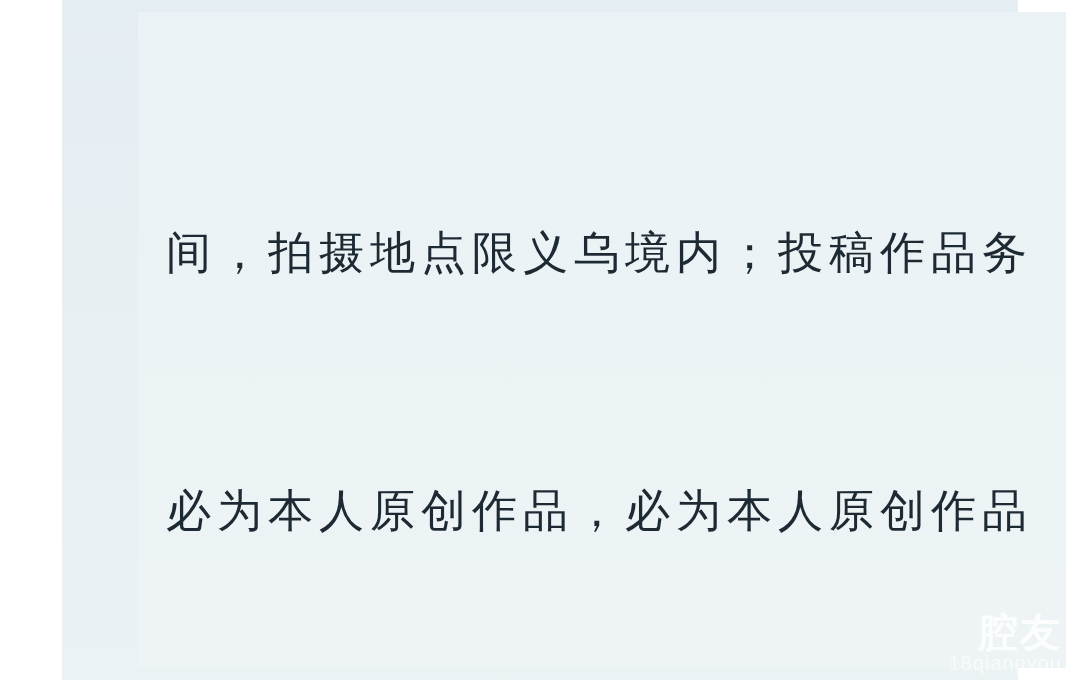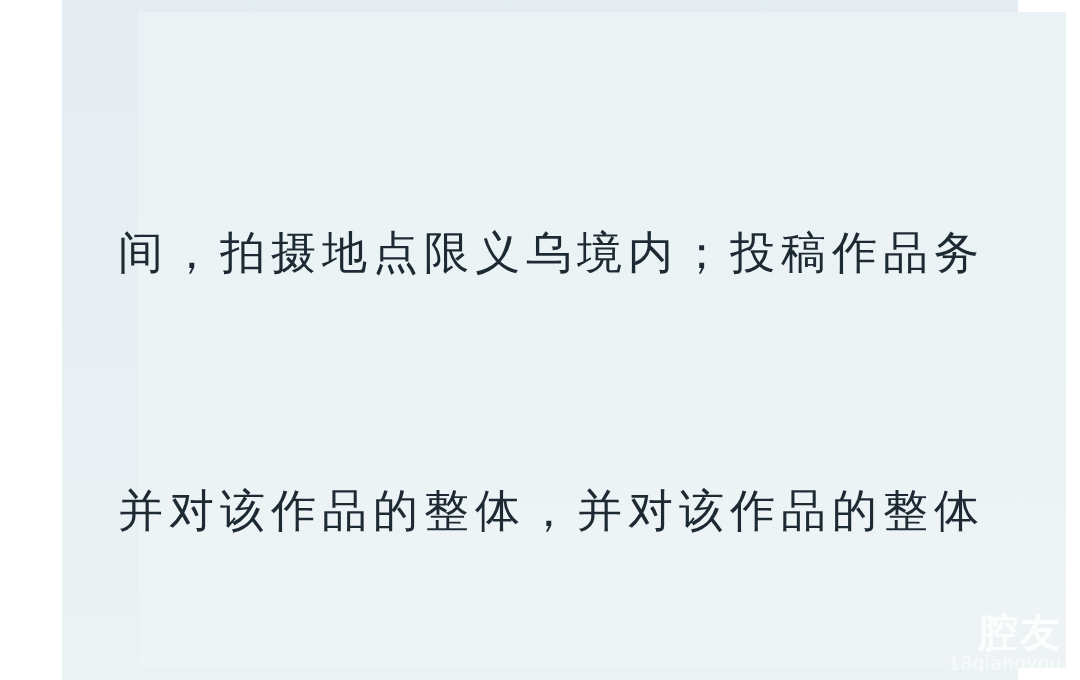--- a/index.html
+++ b/index.html
@@ -51,20 +51,21 @@
     text-align-last: left;
     white-space: pre-wrap;
     word-break: break-all;
   }
   .line {
     display: block;
     white-space: nowrap;
   }
   .line.spaced {
     letter-spacing: 6px;
+    margin-left: 48px;
   }
   
   .watermark {
     position: absolute;
     right: 18px;
     bottom: 6px;
     text-align: right;
     pointer-events: none;
     user-select: none;
   }
@@ -110,21 +111,21 @@
 
   <div class="left-gutter"></div>
   <div class="right-gutter"></div>
 
   <div class="card-outer">
     <div class="card-inner"></div>
   </div>
 
   <div class="text-block">
     <span class="line spaced">间，拍摄地点限义乌境内；投稿作品务</span>
-    <span class="line spaced">并对该作品的整体，并对该作品的整体</span>
+    <span class="line spaced">必为本人原创作品，必为本人原创作品</span>
     
     
     
     
     
   </div>
 
   <div class="watermark">
     <span class="wm-main">腔友</span>
     <span class="wm-sub">18qiangyou</span>

